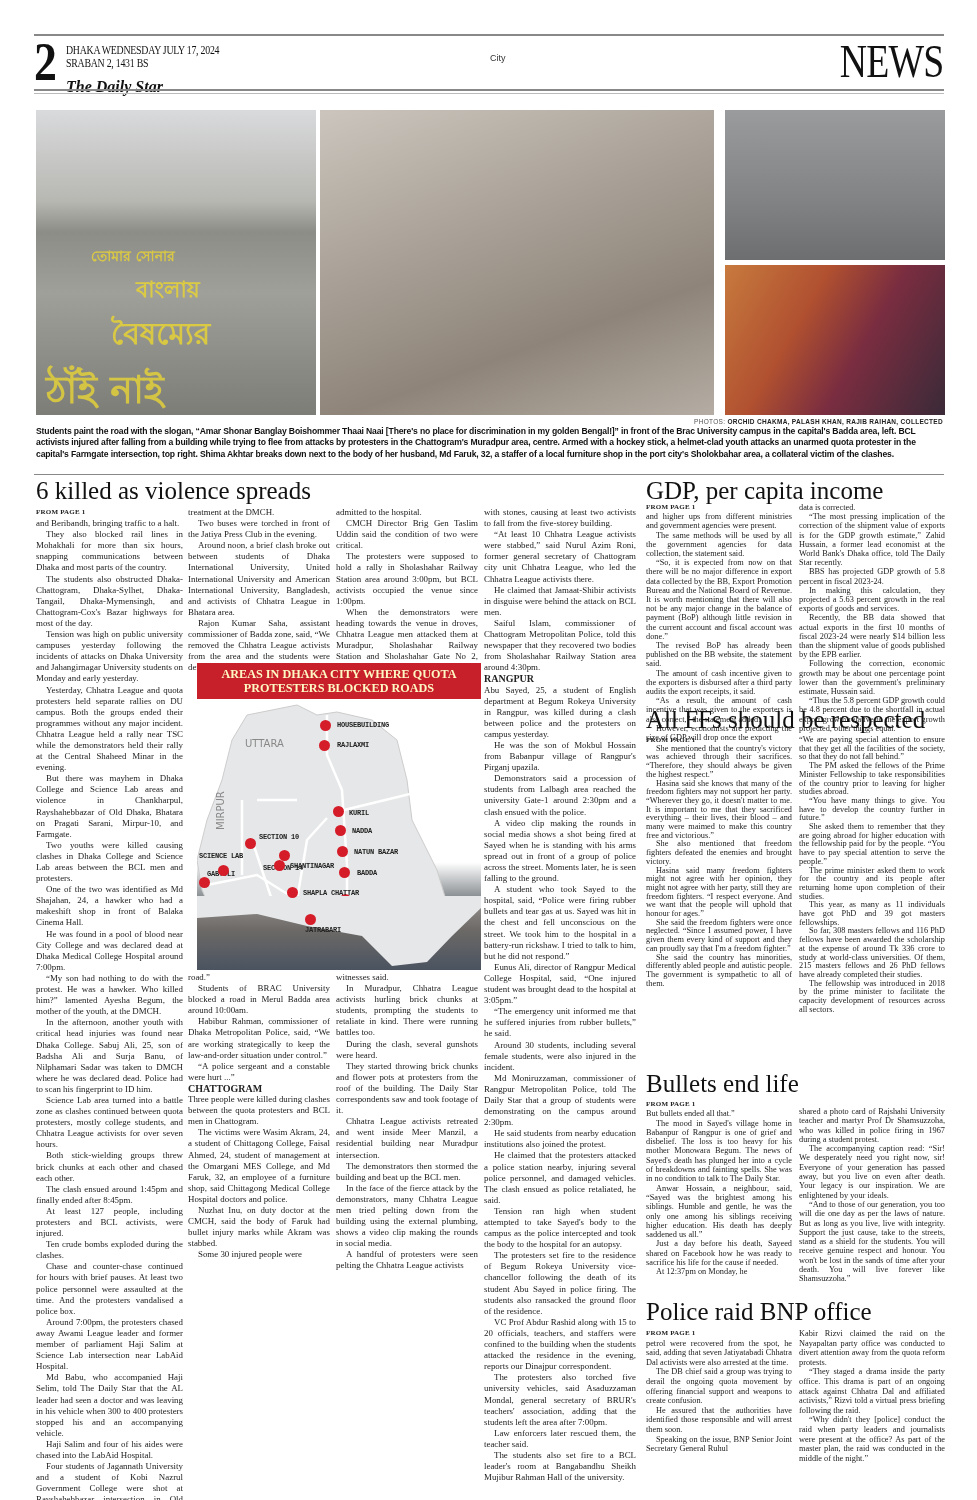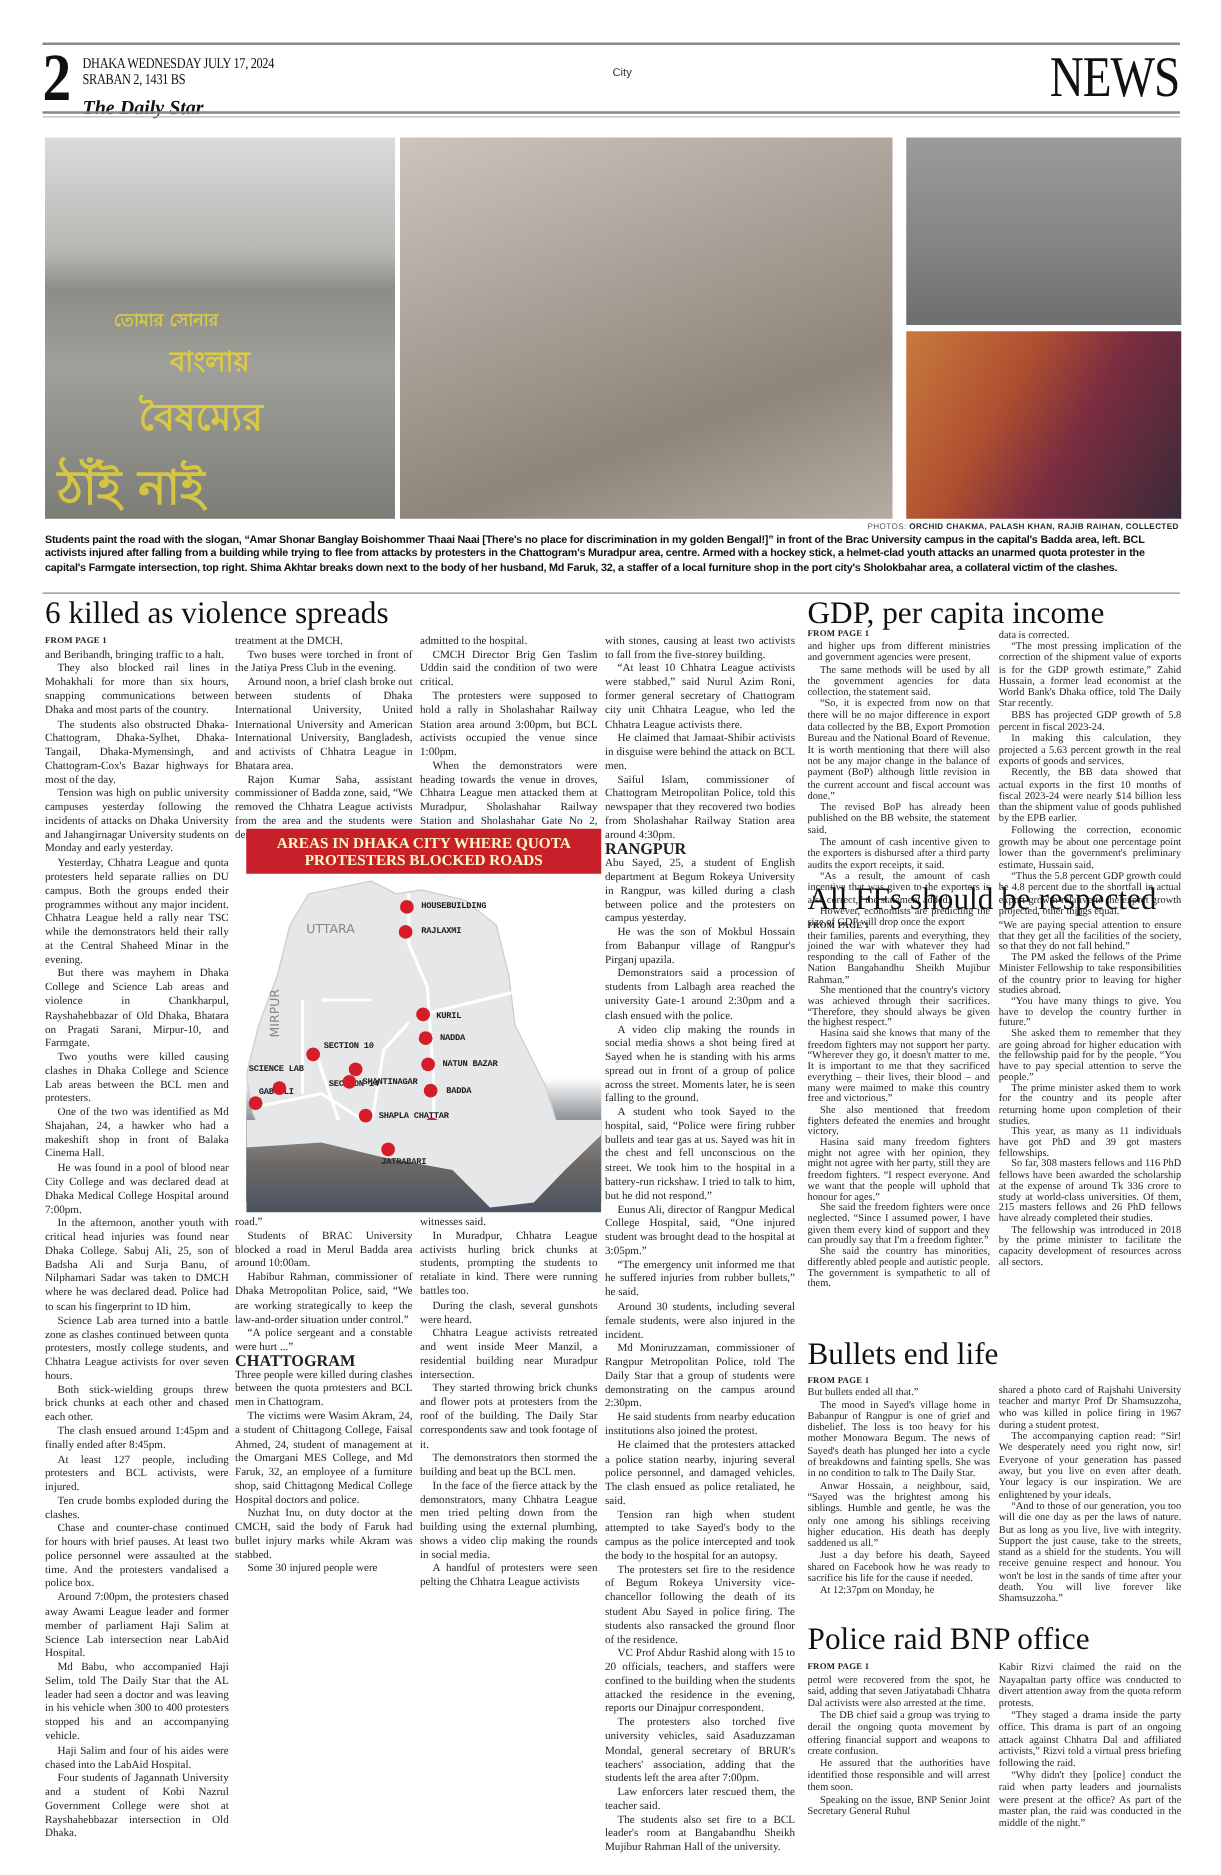--- a/index.html
+++ b/index.html
@@ -22,21 +22,21 @@
   .slogan{position:absolute;color:#e6d236;font-weight:bold;font-size:30px;font-family:"DejaVu Sans",sans-serif;opacity:.85}
   .credit{position:absolute;right:34px;top:418px;font-size:6.5px;letter-spacing:.3px;font-family:"Liberation Sans",sans-serif;color:#555}
   .credit b{color:#222}
   .caption{position:absolute;left:36px;top:426px;width:910px;font-size:8.6px;line-height:11.4px;font-weight:bold;color:#111;font-family:"Liberation Sans",sans-serif;letter-spacing:-0.15px}
   
   .hl{position:absolute;font-size:25px;line-height:28px;color:#111;font-family:"Liberation Serif",serif;white-space:nowrap}
   .fp{font-size:7px;font-weight:bold;color:#222;display:block;letter-spacing:.2px}
   .col{position:absolute;font-size:8.9px;line-height:11.1px;text-align:justify;color:#222}
   .col p{text-indent:10px}
   .col p.ni{text-indent:0}
-  .col .sub{font-weight:bold;text-indent:0;font-size:13px}
+  .col .sub{font-weight:bold;text-indent:0;font-size:10px}
   
   .map-banner{position:absolute;left:197px;top:663px;width:284px;height:36px;background:#c8202b;color:#fef9c3;font-weight:bold;font-size:12.2px;line-height:14px;text-align:center;padding-top:4px;font-family:"Liberation Serif",serif}
   .map-area{position:absolute;left:197px;top:700px;width:284px;height:262px;background:linear-gradient(180deg,#fff 0%,#fff 62%,#8a8f93 75%,#6a6560 100%);overflow:hidden}
   .pin-label{position:absolute;font-family:Liberation Mono, monospace;font-weight:bold;font-size:7px;color:#222;white-space:nowrap;letter-spacing:-0.2px}
   .region-label{position:absolute;font-family:"DejaVu Sans",sans-serif;font-size:10px;color:#888}
 </style>
 </head>
 <body>
 
 <div class="rule" style="top:34px;height:1.5px"></div>
@@ -68,20 +68,21 @@
   <span class="fp">FROM PAGE 1</span>
   <p class="ni">and Beribandh, bringing traffic to a halt.</p>
   <p>They also blocked rail lines in Mohakhali for more than six hours, snapping communications between Dhaka and most parts of the country.</p>
   <p>The students also obstructed Dhaka-Chattogram, Dhaka-Sylhet, Dhaka-Tangail, Dhaka-Mymensingh, and Chattogram-Cox's Bazar highways for most of the day.</p>
   <p>Tension was high on public university campuses yesterday following the incidents of attacks on Dhaka University and Jahangirnagar University students on Monday and early yesterday.</p>
   <p>Yesterday, Chhatra League and quota protesters held separate rallies on DU campus. Both the groups ended their programmes without any major incident. Chhatra League held a rally near TSC while the demonstrators held their rally at the Central Shaheed Minar in the evening.</p>
   <p>But there was mayhem in Dhaka College and Science Lab areas and violence in Chankharpul, Rayshahebbazar of Old Dhaka, Bhatara on Pragati Sarani, Mirpur-10, and Farmgate.</p>
   <p>Two youths were killed causing clashes in Dhaka College and Science Lab areas between the BCL men and protesters.</p>
   <p>One of the two was identified as Md Shajahan, 24, a hawker who had a makeshift shop in front of Balaka Cinema Hall.</p>
   <p>He was found in a pool of blood near City College and was declared dead at Dhaka Medical College Hospital around 7:00pm.</p>
+  <p>“My son had nothing to do with the protest. He was a hawker. Who killed him?” lamented Ayesha Begum, the mother of the youth, at the DMCH.</p>
   <p>In the afternoon, another youth with critical head injuries was found near Dhaka College. Sabuj Ali, 25, son of Badsha Ali and Surja Banu, of Nilphamari Sadar was taken to DMCH where he was declared dead. Police had to scan his fingerprint to ID him.</p>
   <p>Science Lab area turned into a battle zone as clashes continued between quota protesters, mostly college students, and Chhatra League activists for over seven hours.</p>
   <p>Both stick-wielding groups threw brick chunks at each other and chased each other.</p>
   <p>The clash ensued around 1:45pm and finally ended after 8:45pm.</p>
   <p>At least 127 people, including protesters and BCL activists, were injured.</p>
   <p>Ten crude bombs exploded during the clashes.</p>
   <p>Chase and counter-chase continued for hours with brief pauses. At least two police personnel were assaulted at the time. And the protesters vandalised a police box.</p>
   <p>Around 7:00pm, the protesters chased away Awami League leader and former member of parliament Haji Salim at Science Lab intersection near LabAid Hospital.</p>
   <p>Md Babu, who accompanied Haji Selim, told The Daily Star that the AL leader had seen a doctor and was leaving in his vehicle when 300 to 400 protesters stopped his and an accompanying vehicle.</p>
   <p>Haji Salim and four of his aides were chased into the LabAid Hospital.</p>
@@ -173,22 +174,22 @@
   <p class="sub">CHATTOGRAM</p>
   <p class="ni">Three people were killed during clashes between the quota protesters and BCL men in Chattogram.</p>
   <p>The victims were Wasim Akram, 24, a student of Chittagong College, Faisal Ahmed, 24, student of management at the Omargani MES College, and Md Faruk, 32, an employee of a furniture shop, said Chittagong Medical College Hospital doctors and police.</p>
   <p>Nuzhat Inu, on duty doctor at the CMCH, said the body of Faruk had bullet injury marks while Akram was stabbed.</p>
   <p>Some 30 injured people were</p>
 </div>
 <div class="col" style="left:336px;top:972px;width:142px">
   <p class="ni">witnesses said.</p>
   <p>In Muradpur, Chhatra League activists hurling brick chunks at students, prompting the students to retaliate in kind. There were running battles too.</p>
   <p>During the clash, several gunshots were heard.</p>
+  <p>They started throwing brick chunks and flower pots at protesters from the roof of the building. The Daily Star correspondents saw and took footage of it.</p>
   <p>Chhatra League activists retreated and went inside Meer Manzil, a residential building near Muradpur intersection.</p>
-  <p>They started throwing brick chunks and flower pots at protesters from the roof of the building. The Daily Star correspondents saw and took footage of it.</p>
   <p>The demonstrators then stormed the building and beat up the BCL men.</p>
   <p>In the face of the fierce attack by the demonstrators, many Chhatra League men tried pelting down from the building using the external plumbing, shows a video clip making the rounds in social media.</p>
   <p>A handful of protesters were seen pelting the Chhatra League activists</p>
 </div>
 <div class="col" style="left:484px;top:507px;width:152px">
   <p class="ni">with stones, causing at least two activists to fall from the five-storey building.</p>
   <p>“At least 10 Chhatra League activists were stabbed,” said Nurul Azim Roni, former general secretary of Chattogram city unit Chhatra League, who led the Chhatra League activists there.</p>
   <p>He claimed that Jamaat-Shibir activists in disguise were behind the attack on BCL men.</p>
   <p>Saiful Islam, commissioner of Chattogram Metropolitan Police, told this newspaper that they recovered two bodies from Sholashahar Railway Station area around 4:30pm.</p>
   <p class="sub">RANGPUR</p>
@@ -228,21 +229,20 @@
   <p>BBS has projected GDP growth of 5.8 percent in fiscal 2023-24.</p>
   <p>In making this calculation, they projected a 5.63 percent growth in the real exports of goods and services.</p>
   <p>Recently, the BB data showed that actual exports in the first 10 months of fiscal 2023-24 were nearly $14 billion less than the shipment value of goods published by the EPB earlier.</p>
   <p>Following the correction, economic growth may be about one percentage point lower than the government's preliminary estimate, Hussain said.</p>
   <p>“Thus the 5.8 percent GDP growth could be 4.8 percent due to the shortfall in actual export growth relative to the export growth projected, other things equal.”</p>
 </div>
 
 <div class="hl" style="left:646px;top:706px">All FFs should be respected</div>
 <div class="col" style="left:646px;top:736px;width:146px;font-size:8.3px;line-height:8.7px">
   <span class="fp">FROM PAGE 1</span>
-  <p class="ni">their families, parents and everything, they joined the war with whatever they had responding to the call of Father of the Nation Bangabandhu Sheikh Mujibur Rahman.”</p>
   <p>She mentioned that the country's victory was achieved through their sacrifices. “Therefore, they should always be given the highest respect.”</p>
   <p>Hasina said she knows that many of the freedom fighters may not support her party. “Wherever they go, it doesn't matter to me. It is important to me that they sacrificed everything – their lives, their blood – and many were maimed to make this country free and victorious.”</p>
   <p>She also mentioned that freedom fighters defeated the enemies and brought victory.</p>
   <p>Hasina said many freedom fighters might not agree with her opinion, they might not agree with her party, still they are freedom fighters. “I respect everyone. And we want that the people will uphold that honour for ages.”</p>
   <p>She said the freedom fighters were once neglected. “Since I assumed power, I have given them every kind of support and they can proudly say that I'm a freedom fighter.”</p>
   <p>She said the country has minorities, differently abled people and autistic people. The government is sympathetic to all of them.</p>
 </div>
 <div class="col" style="left:799px;top:736px;width:146px;font-size:8.3px;line-height:8.7px">
   <p class="ni">“We are paying special attention to ensure that they get all the facilities of the society, so that they do not fall behind.”</p>
   <p>The PM asked the fellows of the Prime Minister Fellowship to take responsibilities of the country prior to leaving for higher studies abroad.</p>

